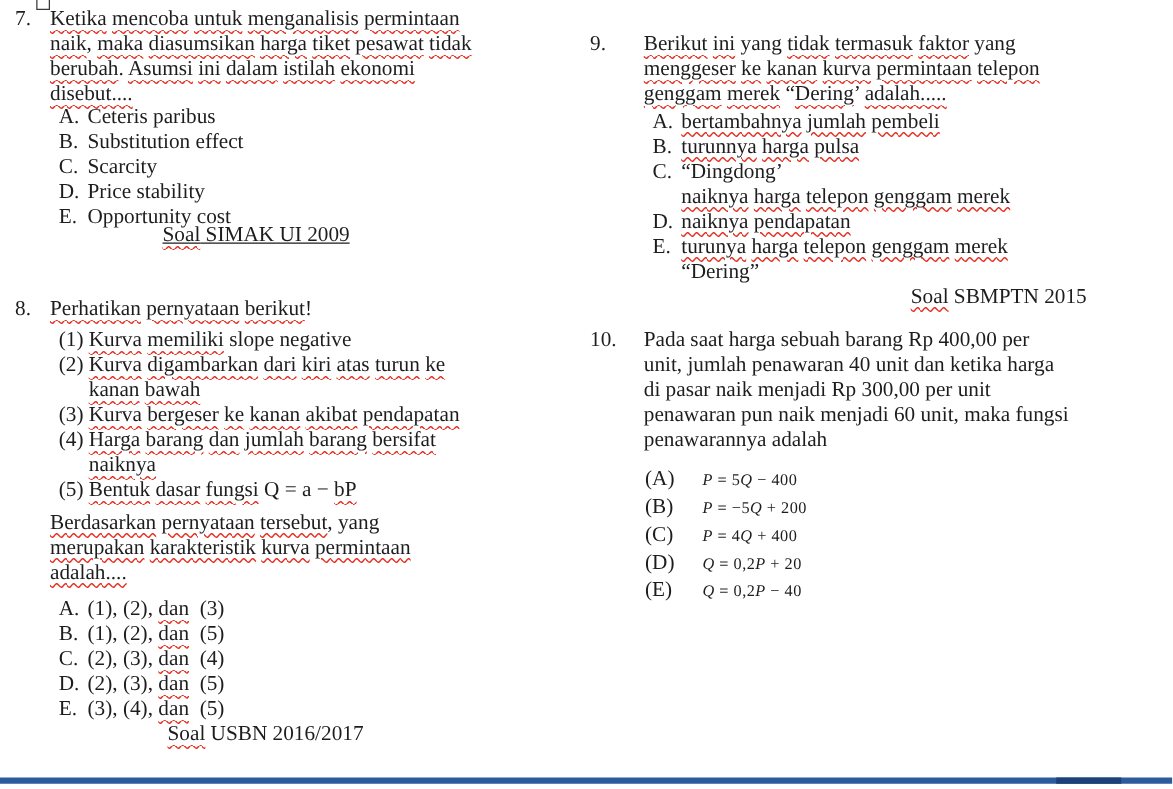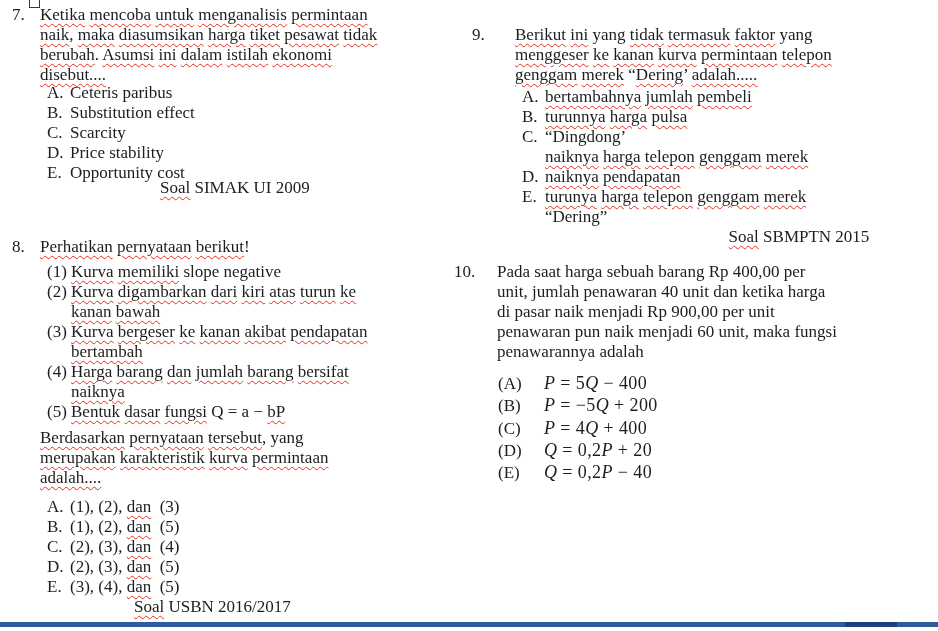--- a/index.html
+++ b/index.html
@@ -2,42 +2,42 @@
 <html style="--text: #1d1d1d; --squiggle: #e52e1f;"><head>
 <meta charset="utf-8">
 <style>
   html,body{margin:0;padding:0;background:#fff;}
   .page{position:relative;width:938px;height:631px;background:#ffffff;overflow:hidden;
         font-family:"Liberation Serif","DejaVu Serif",serif;color:var(--text,#1d1d1d);}
   .question{position:absolute;font-size:17px;line-height:20px;}
   #q7{left:12px;top:5px;width:448px;}
   #q8{left:12px;top:237px;width:448px;}
   #q9{left:472px;top:25px;width:466px;}
-  #q10{left:454px;top:262px;width:466px;}
+  #q10{left:472px;top:262px;width:466px;}
   .qnum{position:absolute;left:0;top:0;}
   .qbody{margin-left:28px;}
   #q9 .qbody,#q10 .qbody{margin-left:43px;}
   .line{white-space:pre-wrap;}
   .sp{text-decoration-line:underline;text-decoration-style:wavy;
       text-decoration-color:var(--squiggle,#e52e1f);text-decoration-thickness:1px;
       text-underline-offset:2.5px;}
   .it{font-style:italic;}
   .item-row{display:grid;grid-template-columns:24px 1fr;padding-left:7px;}
   .opt-row{display:grid;grid-template-columns:23px 1fr;padding-left:7px;}
   #q7 .opts{margin-top:-2px;}
-  #q7 .source{margin-left:120px;margin-top:-5px;}
+  #q7 .source{margin-left:90px;margin-top:-5px;text-decoration:underline;}
   #q8 .items{margin-top:5px;}
   #q8 .post{margin-top:6px;}
   #q8 .opts{margin-top:9px;}
   #q8 .source{margin-left:94px;}
   #q9 .opts{margin-top:2px;}
   #q9 .source{margin-left:145px;text-align:center;}
   #q10 .opts{margin-top:11px;}
   #q10 .opt-row{grid-template-columns:46px 1fr;padding-left:1px;align-items:baseline;height:22.3px;}
-  .math{font-size:18px;letter-spacing:0.4px;}
+  .math{font-size:13px;letter-spacing:0.4px;}
   .bottom-bar{position:absolute;left:0;top:622px;width:938px;height:5px;}
   .bottom-bar-dark{position:absolute;left:845px;top:0;width:52px;height:5px;}
   .clipped-box{position:absolute;left:29px;top:-3px;width:9px;height:9px;
                border:1.4px solid #3a3a3a;background:#fff;}
 </style>
 </head>
 <body>
 
 <div class="page">
   <div class="clipped-box"></div>
@@ -102,21 +102,20 @@
             <span class="item-label">(2)</span>
             <div class="item-text">
               <div class="line"><span class="sp">Kurva</span><span> </span><span class="sp">digambarkan</span><span> </span><span class="sp">dari</span><span> </span><span class="sp">kiri</span><span> </span><span class="sp">atas</span><span> </span><span class="sp">turun</span><span> </span><span class="sp">ke</span></div>
               <div class="line"><span class="sp">kanan</span><span> </span><span class="sp">bawah</span></div>
             </div>
           </div>
           <div class="item-row">
             <span class="item-label">(3)</span>
             <div class="item-text">
               <div class="line"><span class="sp">Kurva</span><span> </span><span class="sp">bergeser</span><span> </span><span class="sp">ke</span><span> </span><span class="sp">kanan</span><span> </span><span class="sp">akibat</span><span> </span><span class="sp">pendapatan</span></div>
-              <div class="line"><span class="sp">bertambah</span></div>
             </div>
           </div>
           <div class="item-row">
             <span class="item-label">(4)</span>
             <div class="item-text">
               <div class="line"><span class="sp">Harga</span><span> </span><span class="sp">barang</span><span> </span><span class="sp">dan</span><span> </span><span class="sp">jumlah</span><span> </span><span class="sp">barang</span><span> </span><span class="sp">bersifat</span></div>
               <div class="line"><span class="sp">naiknya</span></div>
             </div>
           </div>
           <div class="item-row">
@@ -210,21 +209,21 @@
         </div>
         <div class="source line"><span class="sp">Soal</span><span> SBMPTN 2015</span></div>
       </div>
     </section>
   <section class="question" id="q10">
       <span class="qnum">10.</span>
       <div class="qbody">
         <div class="stem">
           <div class="line"><span>Pada saat harga sebuah barang Rp 400,00 per</span></div>
           <div class="line"><span>unit, jumlah penawaran 40 unit dan ketika harga</span></div>
-          <div class="line"><span>di pasar naik menjadi Rp 900,00 per unit</span></div>
+          <div class="line"><span>di pasar naik menjadi Rp 300,00 per unit</span></div>
           <div class="line"><span>penawaran pun naik menjadi 60 unit, maka fungsi</span></div>
           <div class="line"><span>penawarannya adalah</span></div>
         </div>
         <div class="opts">
           <div class="opt-row">
             <span class="opt-label">(A)</span>
             <div class="opt-text math">
               <div class="line"><span class="it">P</span><span> = 5</span><span class="it">Q</span><span> − 400</span></div>
             </div>
           </div>

